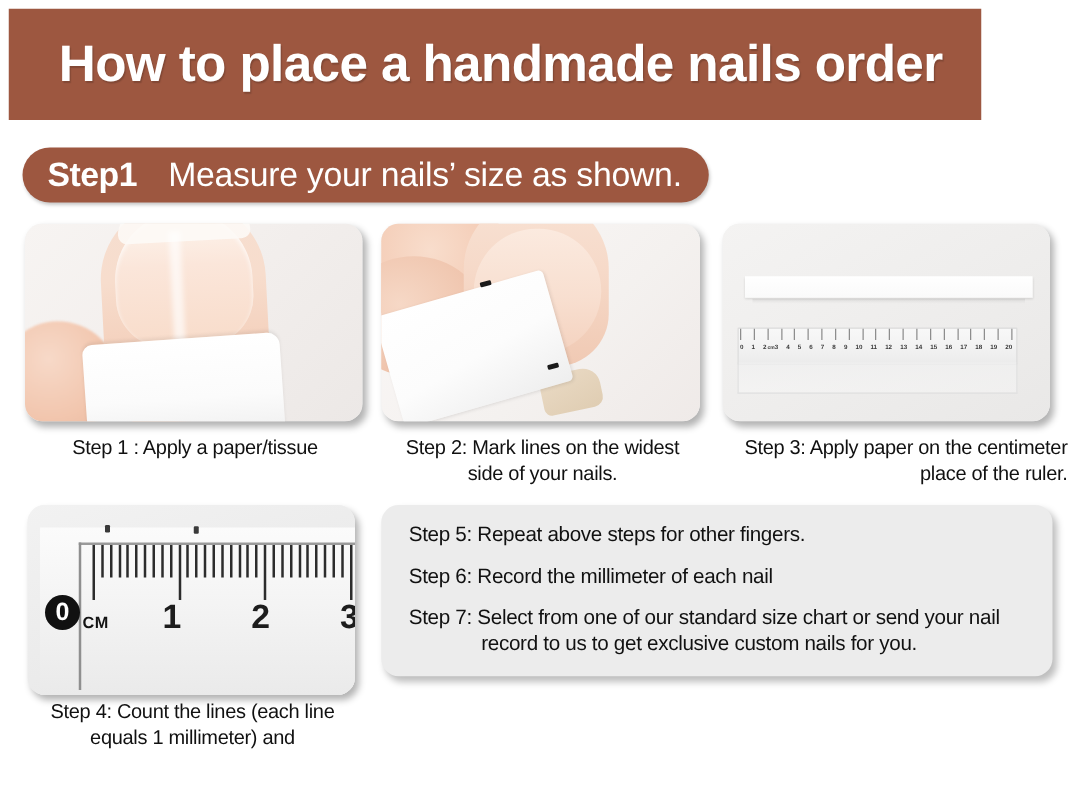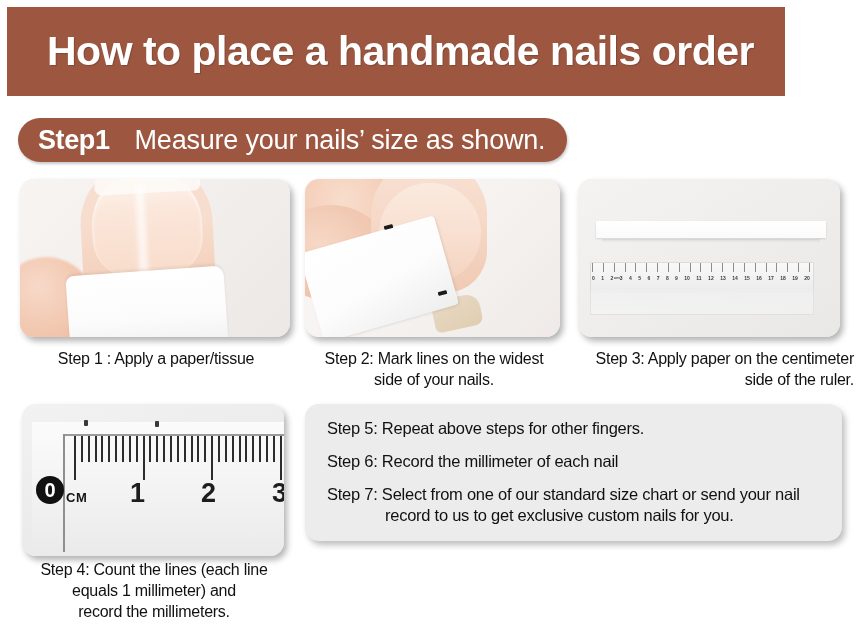--- a/index.html
+++ b/index.html
@@ -316,21 +316,21 @@
         <span>17</span>
         <span>18</span>
         <span>19</span>
         <span>20</span>
       </div>
     <div class="ruler-glass"></div>
   </div>
 </div>
 <div class="caption" id="cap3">
   <div>Step 3: Apply paper on the centimeter</div>
-  <div>side of the ruler.</div>
+  <div>place of the ruler.</div>
 </div>
 
 <div class="card" id="card4">
   <div class="photo p4">
     <div class="ruler-body"></div>
     <div class="dot dot1"></div>
     <div class="dot dot2"></div>
     <div class="hline"></div>
     <div class="vline"></div>
     <div class="ticks" id="macro-ruler-ticks">
@@ -371,21 +371,20 @@
     <div class="labels" id="macro-ruler-labels">
         <span style="left: 62px;">1</span>
         <span style="left: 133px;">2</span>
         <span style="left: 204px;">3</span>
       </div>
   </div>
 </div>
 <div class="caption" id="cap4">
   <div>Step 4: Count the lines (each line</div>
   <div>equals 1 millimeter) and</div>
-  <div>record the millimeters.</div>
 </div>
 
 <div id="steps-panel">
   <div class="step-line">
     <span>Step 5: Repeat above steps for other fingers.</span>
   </div>
   <div class="step-line">
     <span>Step 6: Record the millimeter of  each nail</span>
   </div>
   <div class="step-line wrap">

